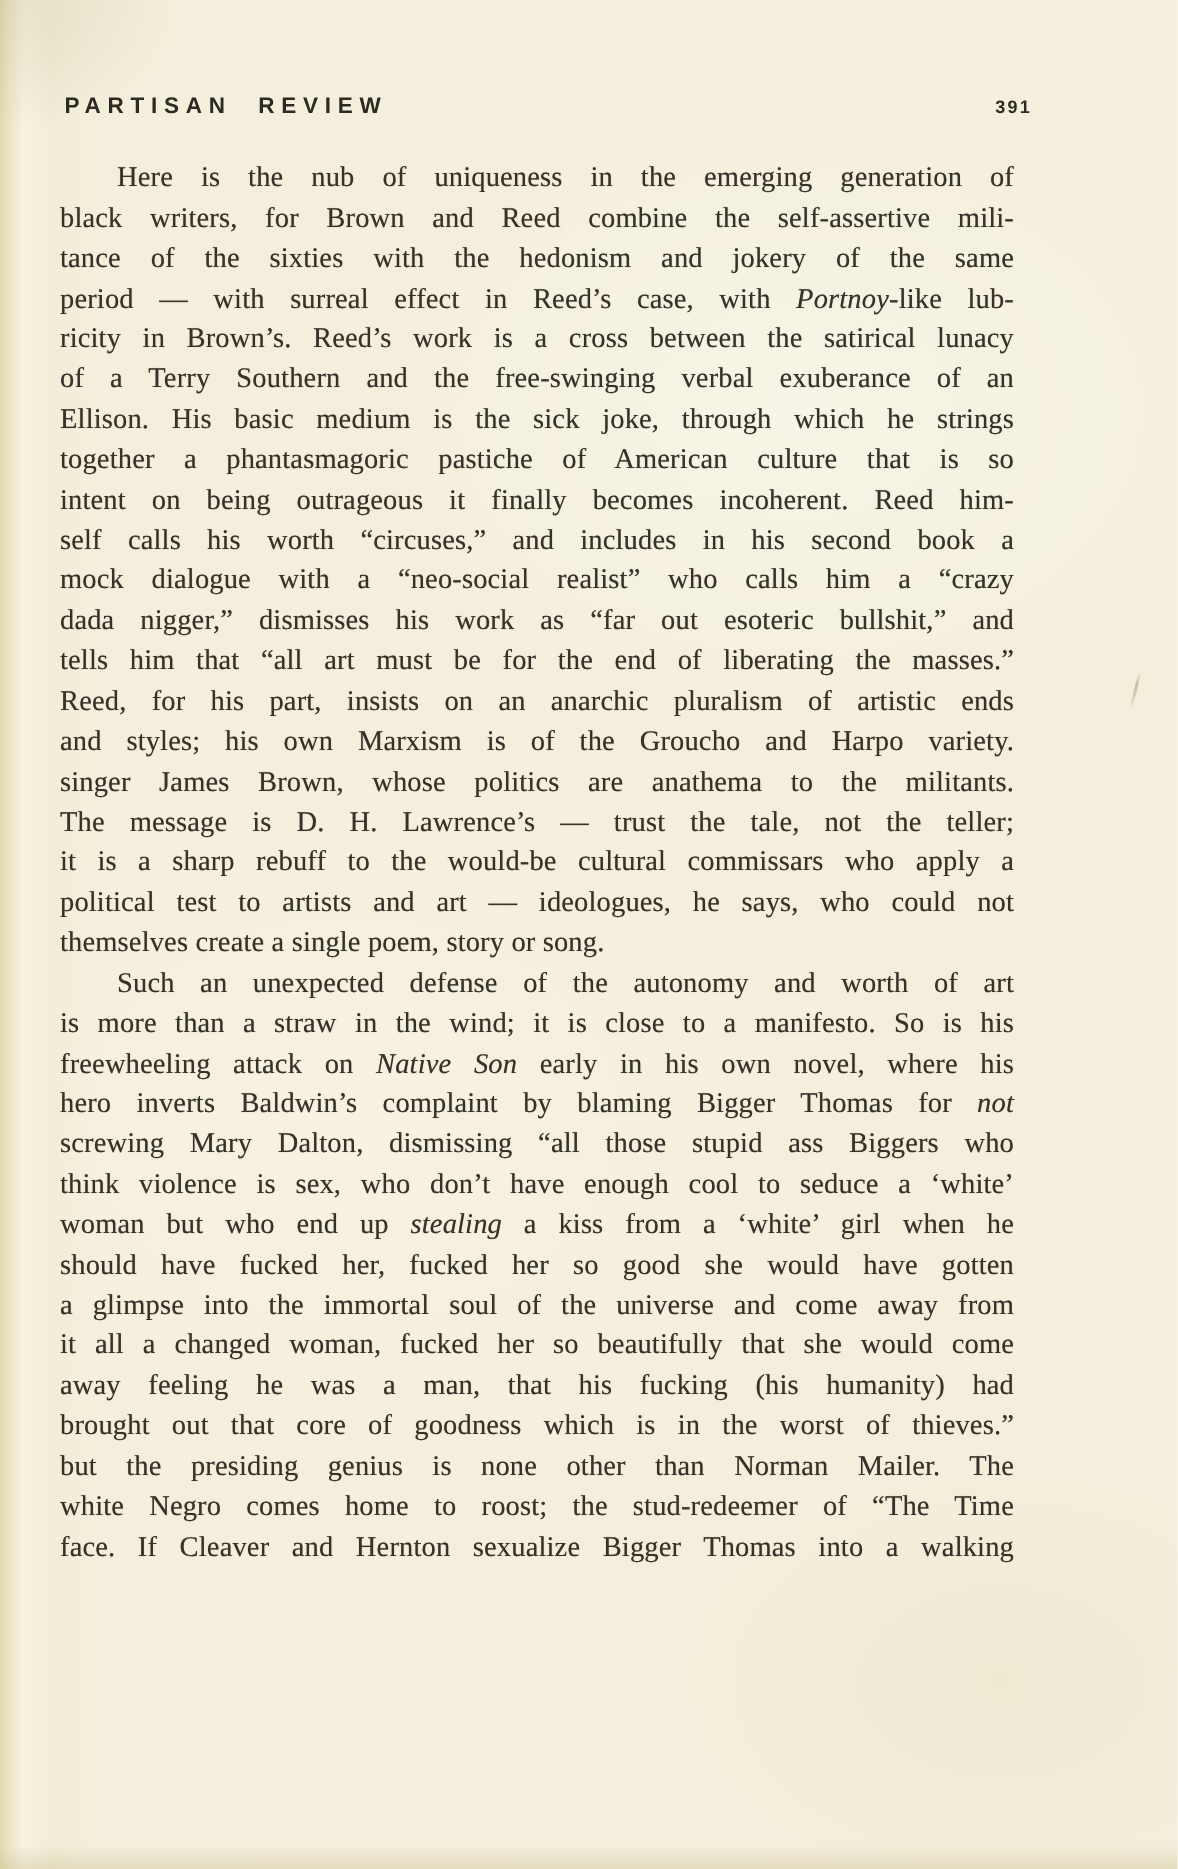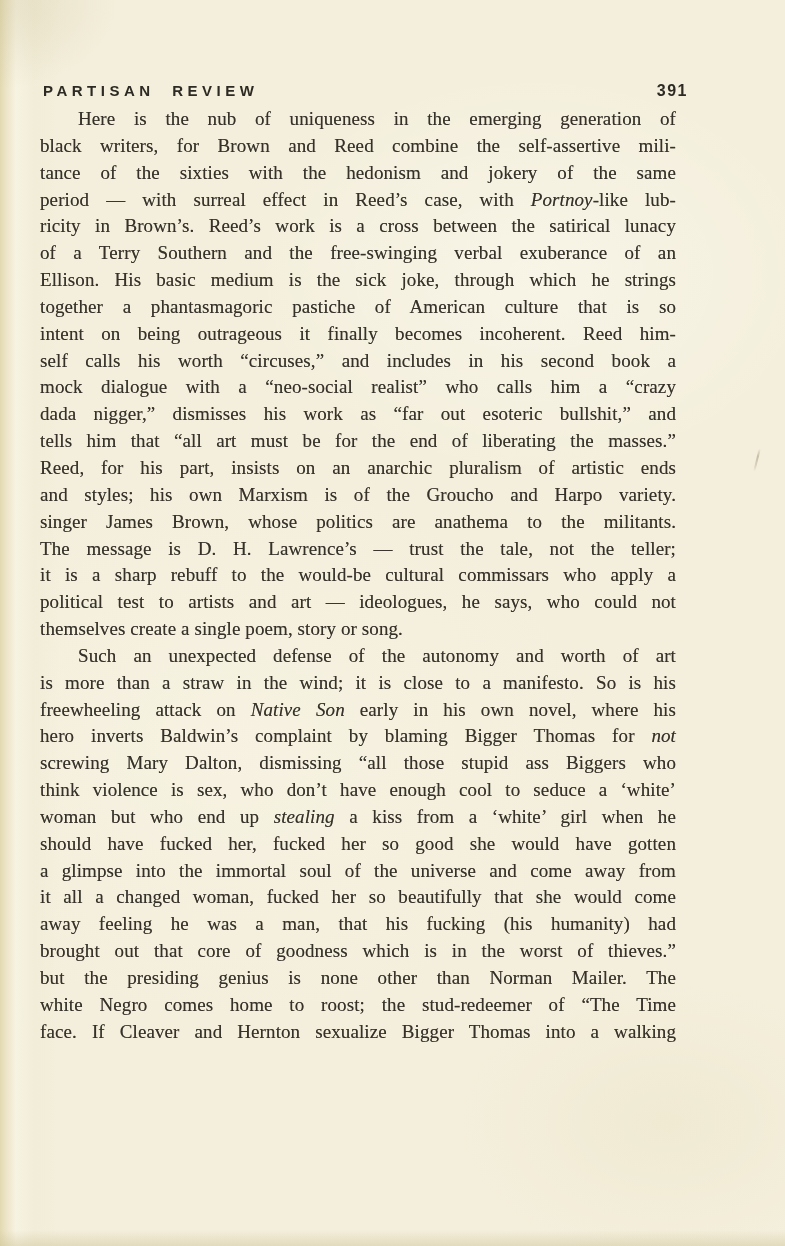--- a/index.html
+++ b/index.html
@@ -41,37 +41,37 @@
   
   .edge-topleft {
     position: absolute;
     left: 0; top: 0;
     width: 120px; height: 90px;
     background: radial-gradient(ellipse at top left, rgba(196,185,143,0.30), rgba(196,185,143,0) 70%);
     pointer-events: none;
   }
   .running-head {
     position: absolute;
-    top: 82px;
+    top: 62px;
     left: 43px;
     right: 97px;
     display: flex;
     justify-content: space-between;
     align-items: baseline;
     font-family: "Liberation Sans", sans-serif;
     font-weight: 700;
     color: #2d2a23;
   }
   .journal {
     font-size: 15px;
     letter-spacing: 4.5px;
     word-spacing: 9px;
   }
   .pagenum {
-    font-size: 16px;
+    font-size: 12px;
     letter-spacing: 1.5px;
     margin-left: 32px;
   }
   .body-text {
     position: absolute;
     top: 106px;
     left: 40px;
     width: 636px;
     font-size: 19px;
     line-height: 26.85px;

